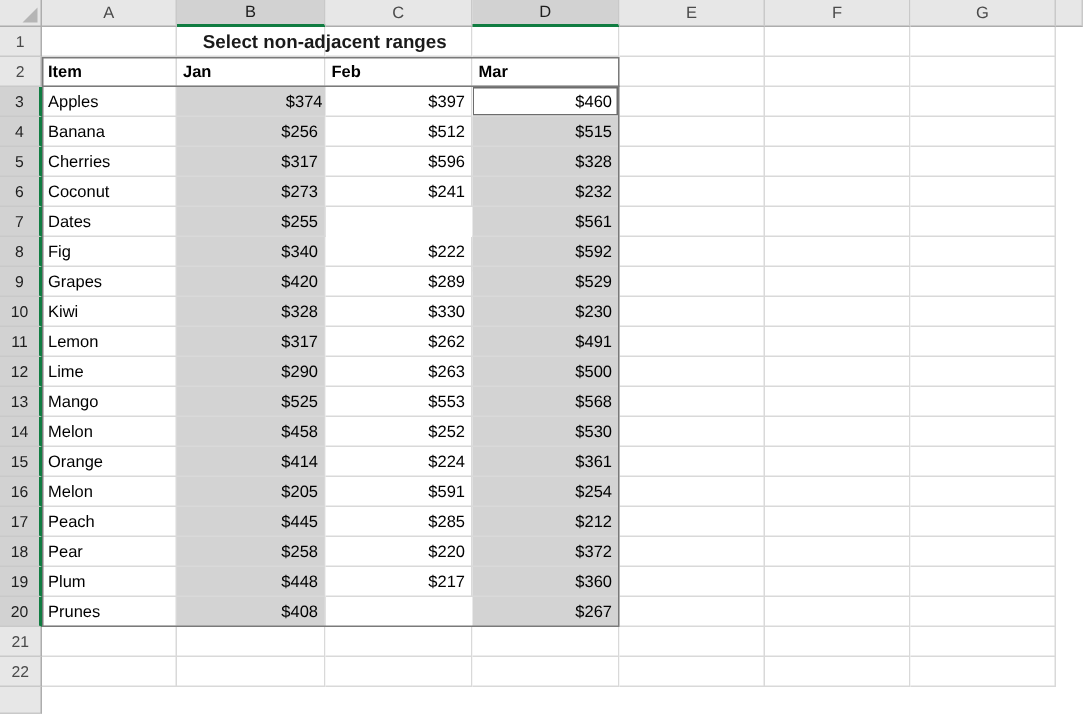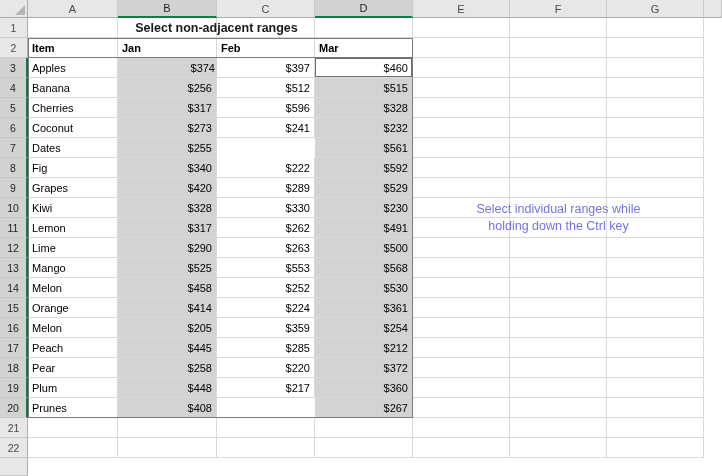--- a/index.html
+++ b/index.html
@@ -178,21 +178,21 @@
       <div class="cell" style="left: 607px; top: 278px; width: 97px; height: 20px;"></div>
       <div class="cell" style="left: 28px; top: 298px; width: 90px; height: 20px;">Orange</div>
       <div class="cell num sel" style="left: 118px; top: 298px; width: 99px; height: 20px;">$414</div>
       <div class="cell num" style="left: 217px; top: 298px; width: 98px; height: 20px;">$224</div>
       <div class="cell num sel" style="left: 315px; top: 298px; width: 98px; height: 20px;">$361</div>
       <div class="cell" style="left: 413px; top: 298px; width: 97px; height: 20px;"></div>
       <div class="cell" style="left: 510px; top: 298px; width: 97px; height: 20px;"></div>
       <div class="cell" style="left: 607px; top: 298px; width: 97px; height: 20px;"></div>
       <div class="cell" style="left: 28px; top: 318px; width: 90px; height: 20px;">Melon</div>
       <div class="cell num sel" style="left: 118px; top: 318px; width: 99px; height: 20px;">$205</div>
-      <div class="cell num" style="left: 217px; top: 318px; width: 98px; height: 20px;">$359</div>
+      <div class="cell num" style="left: 217px; top: 318px; width: 98px; height: 20px;">$591</div>
       <div class="cell num sel" style="left: 315px; top: 318px; width: 98px; height: 20px;">$254</div>
       <div class="cell" style="left: 413px; top: 318px; width: 97px; height: 20px;"></div>
       <div class="cell" style="left: 510px; top: 318px; width: 97px; height: 20px;"></div>
       <div class="cell" style="left: 607px; top: 318px; width: 97px; height: 20px;"></div>
       <div class="cell" style="left: 28px; top: 338px; width: 90px; height: 20px;">Peach</div>
       <div class="cell num sel" style="left: 118px; top: 338px; width: 99px; height: 20px;">$445</div>
       <div class="cell num" style="left: 217px; top: 338px; width: 98px; height: 20px;">$285</div>
       <div class="cell num sel" style="left: 315px; top: 338px; width: 98px; height: 20px;">$212</div>
       <div class="cell" style="left: 413px; top: 338px; width: 97px; height: 20px;"></div>
       <div class="cell" style="left: 510px; top: 338px; width: 97px; height: 20px;"></div>
@@ -228,20 +228,16 @@
       <div class="cell" style="left: 118px; top: 438px; width: 99px; height: 20px;"></div>
       <div class="cell" style="left: 217px; top: 438px; width: 98px; height: 20px;"></div>
       <div class="cell" style="left: 315px; top: 438px; width: 98px; height: 20px;"></div>
       <div class="cell" style="left: 413px; top: 438px; width: 97px; height: 20px;"></div>
       <div class="cell" style="left: 510px; top: 438px; width: 97px; height: 20px;"></div>
       <div class="cell" style="left: 607px; top: 438px; width: 97px; height: 20px;"></div>
     </div>
 
   <div id="title-overlay">Select non-adjacent ranges</div>
 
-  <div id="annotation">
-    <div>Select individual ranges while</div>
-    <div>holding down the Ctrl key</div>
-  </div>
 
   <div id="table-outline" class="overlay" style="left:28px;top:38px;width:385px;height:380px;z-index:4;"></div>
   <div id="header-underline" class="overlay" style="left:28px;top:57px;width:385px;height:1px;z-index:4;"></div>
 </div>
 
 </body></html>

